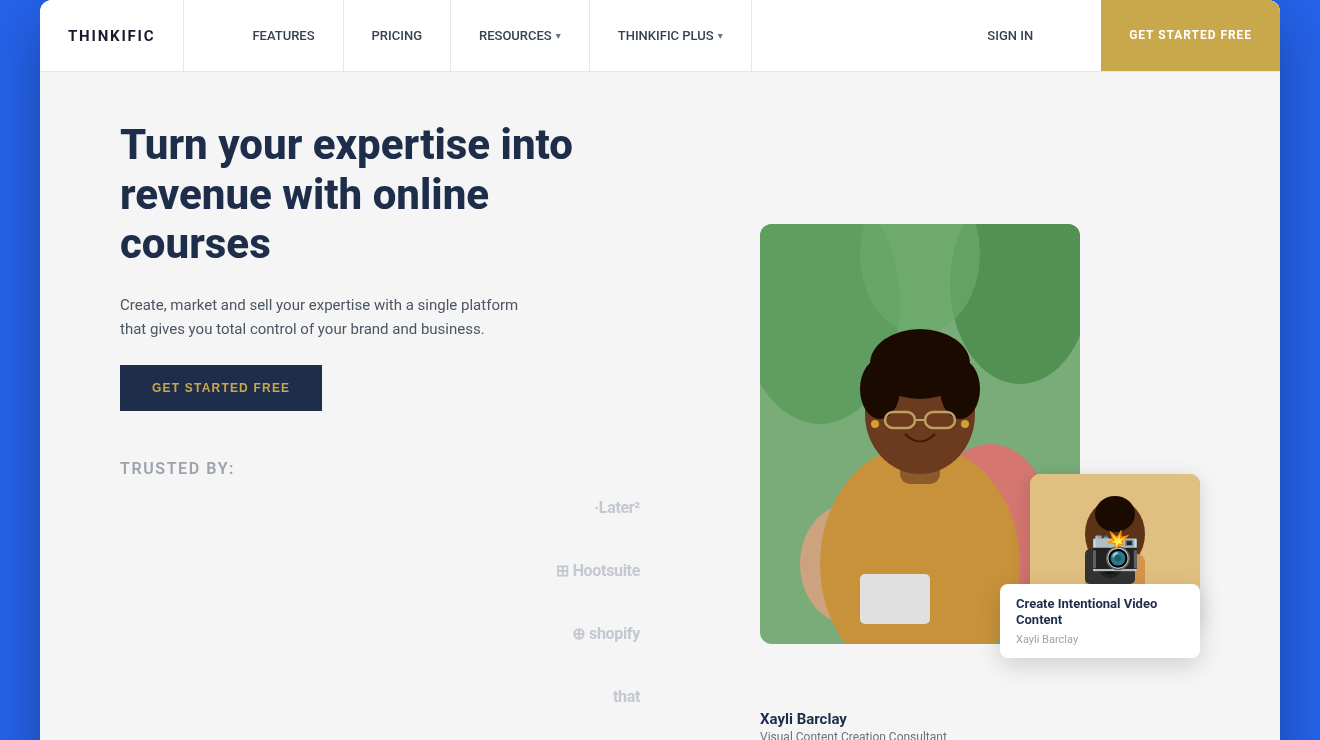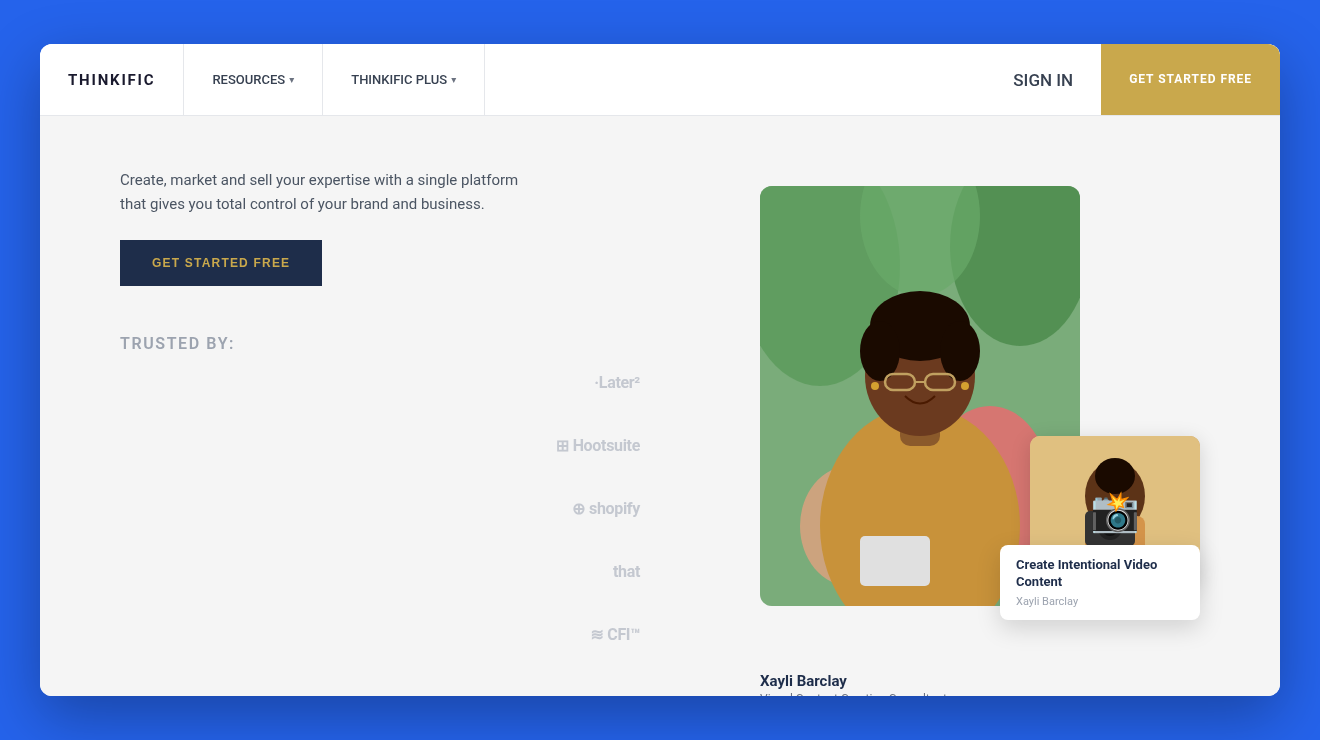--- a/index.html
+++ b/index.html
@@ -18,20 +18,21 @@
       overflow: hidden;
       box-shadow: 0 20px 60px rgba(0,0,0,0.3);
     }
     
     .navbar {
       display: flex;
       align-items: center;
       height: 72px;
       border-bottom: 1px solid #e5e7eb;
       background: #fff;
+      gap: 40px;
     }
     .nav-logo {
       padding: 0 28px;
       font-size: 15px;
       font-weight: 700;
       letter-spacing: 0.12em;
       color: #1a1a2e;
       border-right: 1px solid #e5e7eb;
       height: 100%;
       display: flex;
@@ -59,21 +60,21 @@
     .chevron {
       font-size: 10px;
       color: #6b7280;
     }
     .nav-spacer { flex: 1; }
     .nav-signin {
       padding: 0 28px;
       height: 100%;
       display: flex;
       align-items: center;
-      font-size: 17px;
+      font-size: 13px;
       font-weight: 500;
       color: #374151;
       cursor: pointer;
     }
     .nav-cta {
       background: #c9a84c;
       height: 100%;
       padding: 0 28px;
       display: flex;
       align-items: center;
@@ -235,38 +236,41 @@
   </style>
 </head>
 <body>
 
 <div class="browser-frame">
 
   <nav class="navbar">
     <div class="nav-logo">THINKIFIC</div>
 
     <div class="nav-links">
+      <div class="nav-link">FEATURES</div>
+      <div class="nav-link">PRICING</div>
       <div class="nav-link">
         <span>RESOURCES</span>
         <span class="chevron">▾</span>
       </div>
       <div class="nav-link">
         <span>THINKIFIC PLUS</span>
         <span class="chevron">▾</span>
       </div>
       <div class="nav-spacer"></div>
       <div class="nav-signin">SIGN IN</div>
     </div>
 
     <div class="nav-cta">GET STARTED FREE</div>
   </nav>
 
   <section class="hero">
 
     <div class="hero-left">
+      <h1 class="hero-title">Turn your expertise into revenue with online courses</h1>
       <p class="hero-subtitle">Create, market and sell your expertise with a single platform that gives you total control of your brand and business.</p>
       <button class="hero-btn">GET STARTED FREE</button>
 
       <div class="trusted-section">
         <div class="trusted-label">TRUSTED BY:</div>
         <div class="trusted-logos">
           <div class="logo-item">·Later²</div>
           <div class="logo-item">⊞ Hootsuite</div>
           <div class="logo-item">⊕ shopify</div>
           <div class="logo-item">that</div>

